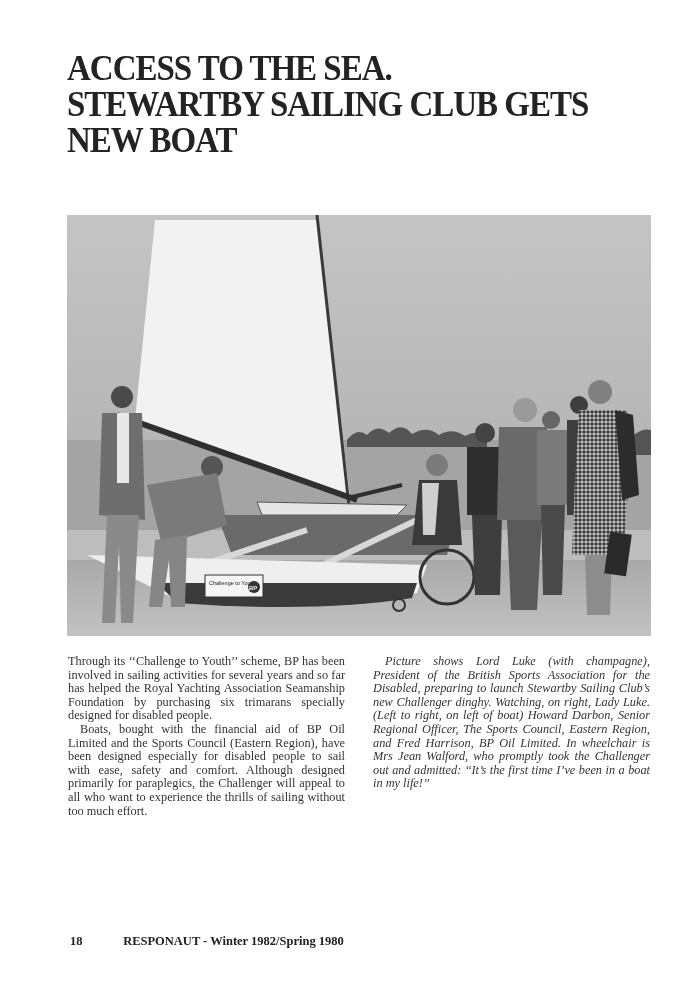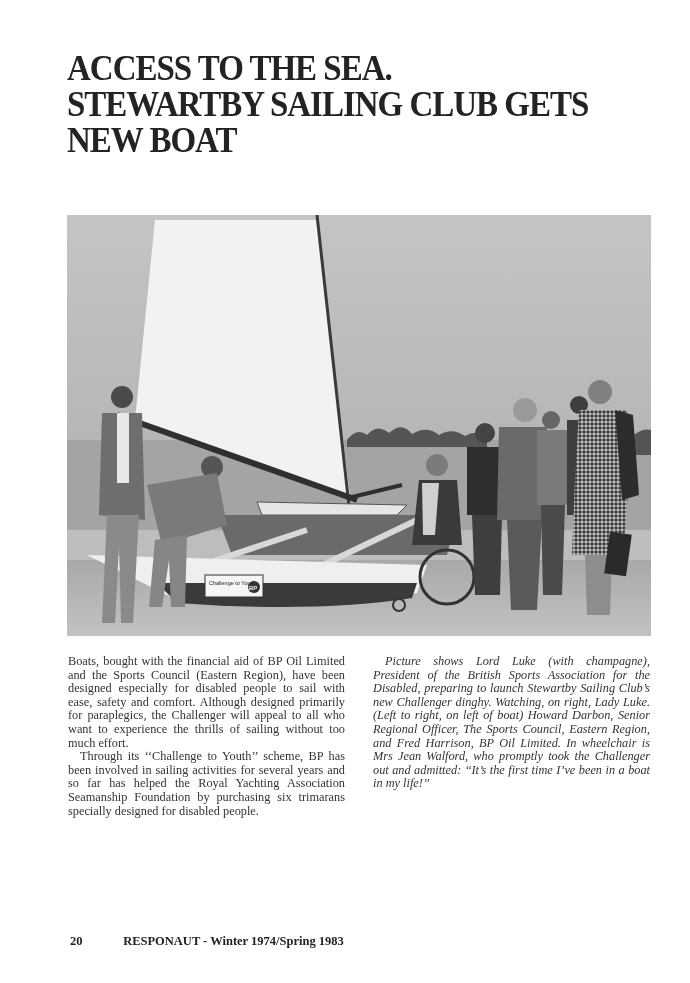--- a/index.html
+++ b/index.html
@@ -122,24 +122,24 @@
 
     <circle cx="533" cy="177" r="12" fill="#808080"></circle>
     <path d="M512 195 L560 195 L562 265 L556 340 L505 340 L508 265 Z" fill="url(#check)"></path>
     <path d="M548 195 L566 200 L572 280 L555 285 Z" fill="#2c2c2c"></path>
     <path d="M518 340 L545 340 L543 400 L520 400 Z" fill="#8d8d8d"></path>
     <rect x="540" y="318" width="22" height="42" fill="#2a2a2a" transform="rotate(8 551 339)"></rect>
   </svg>
 </div>
 
 <div class="col left">
+  <p>Through its ‘‘Challenge to Youth’’ scheme, BP has been involved in sailing activities for several years and so far has helped the Royal Yachting Association Seamanship Foundation by purchasing six trimarans specially designed for disabled people.</p>
   <p>Boats, bought with the financial aid of BP Oil Limited and the Sports Council (Eastern Region), have been designed especially for disabled people to sail with ease, safety and comfort. Although designed primarily for paraplegics, the Challenger will appeal to all who want to experience the thrills of sailing without too much effort.</p>
-  <p>Through its ‘‘Challenge to Youth’’ scheme, BP has been involved in sailing activities for several years and so far has helped the Royal Yachting Association Seamanship Foundation by purchasing six trimarans specially designed for disabled people.</p>
 </div>
 
 <div class="col right">
   <p>Picture shows Lord Luke (with champagne), President of the British Sports Association for the Disabled, preparing to launch Stewartby Sailing Club’s new Challenger dinghy. Watching, on right, Lady Luke. (Left to right, on left of boat) Howard Darbon, Senior Regional Officer, The Sports Council, Eastern Region, and Fred Harrison, BP Oil Limited. In wheelchair is Mrs Jean Walford, who promptly took the Chal­lenger out and admitted: ‘‘It’s the first time I’ve been in a boat in my life!’’</p>
 </div>
 
 <div class="footer">
-  <span class="page-num">20</span>
-  <span>RESPONAUT - Winter 1974/Spring 1983</span>
+  <span class="page-num">18</span>
+  <span>RESPONAUT - Winter 1982/Spring 1980</span>
 </div>
 
 </body></html>

